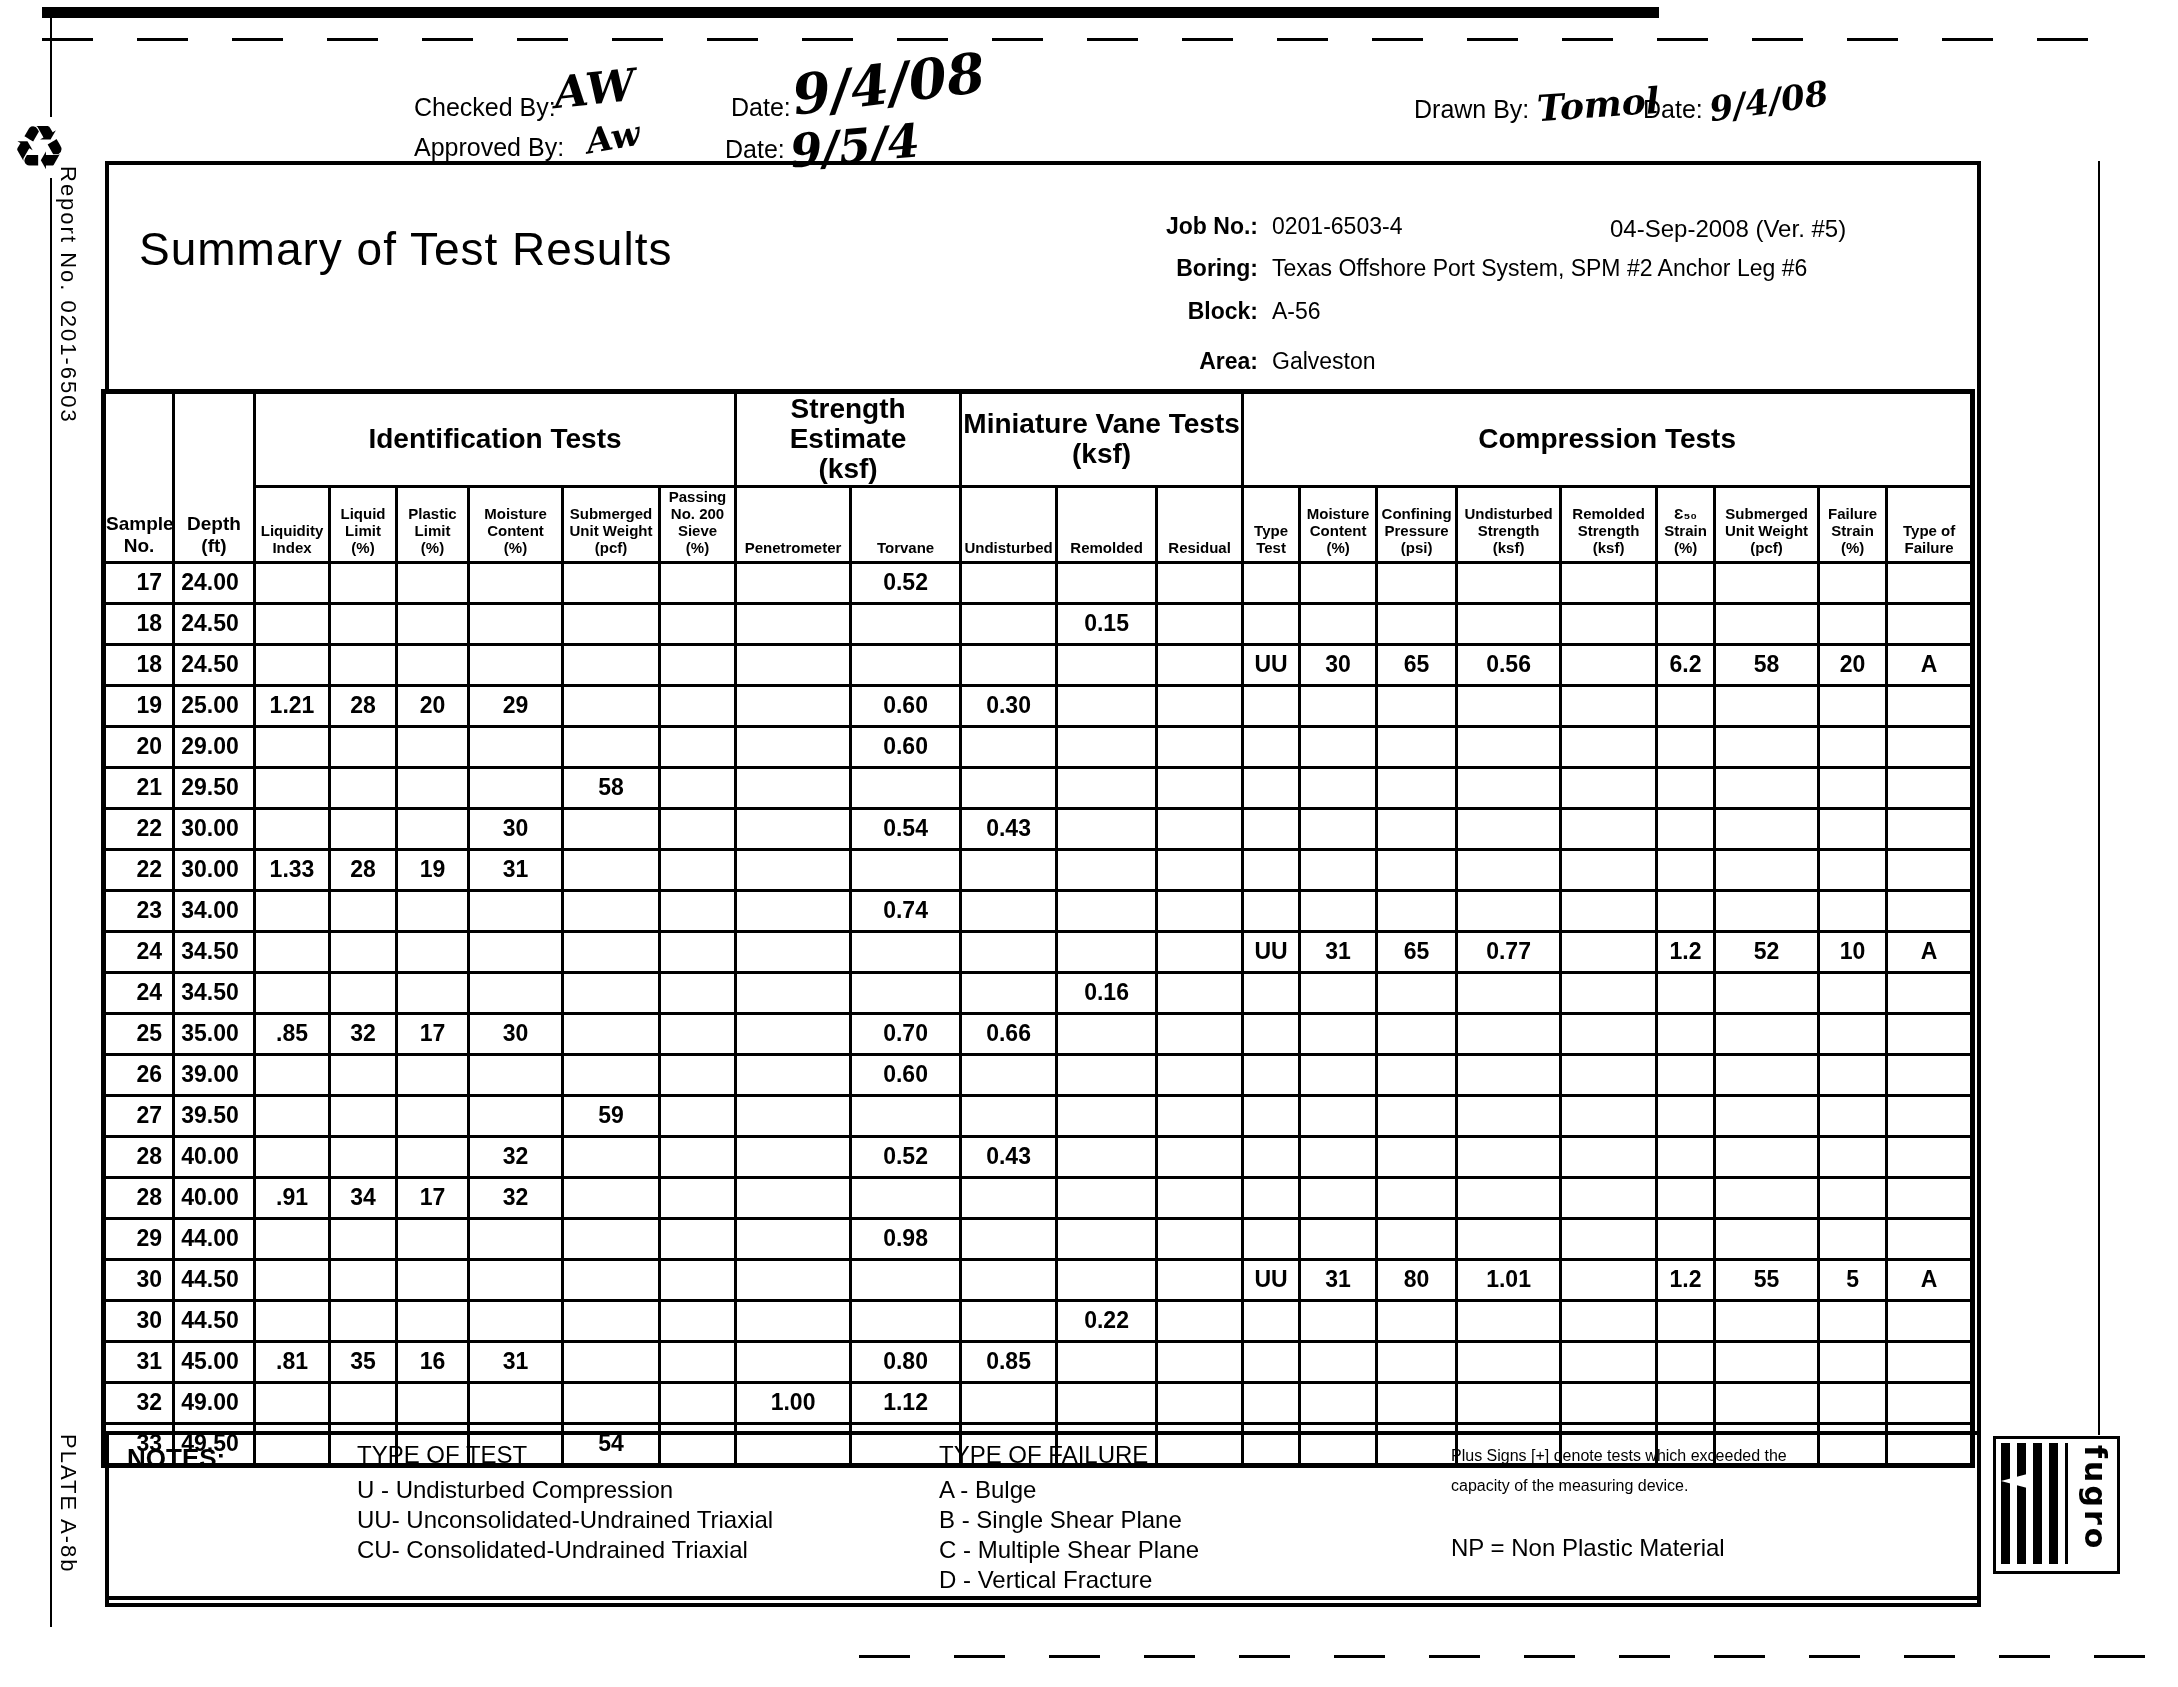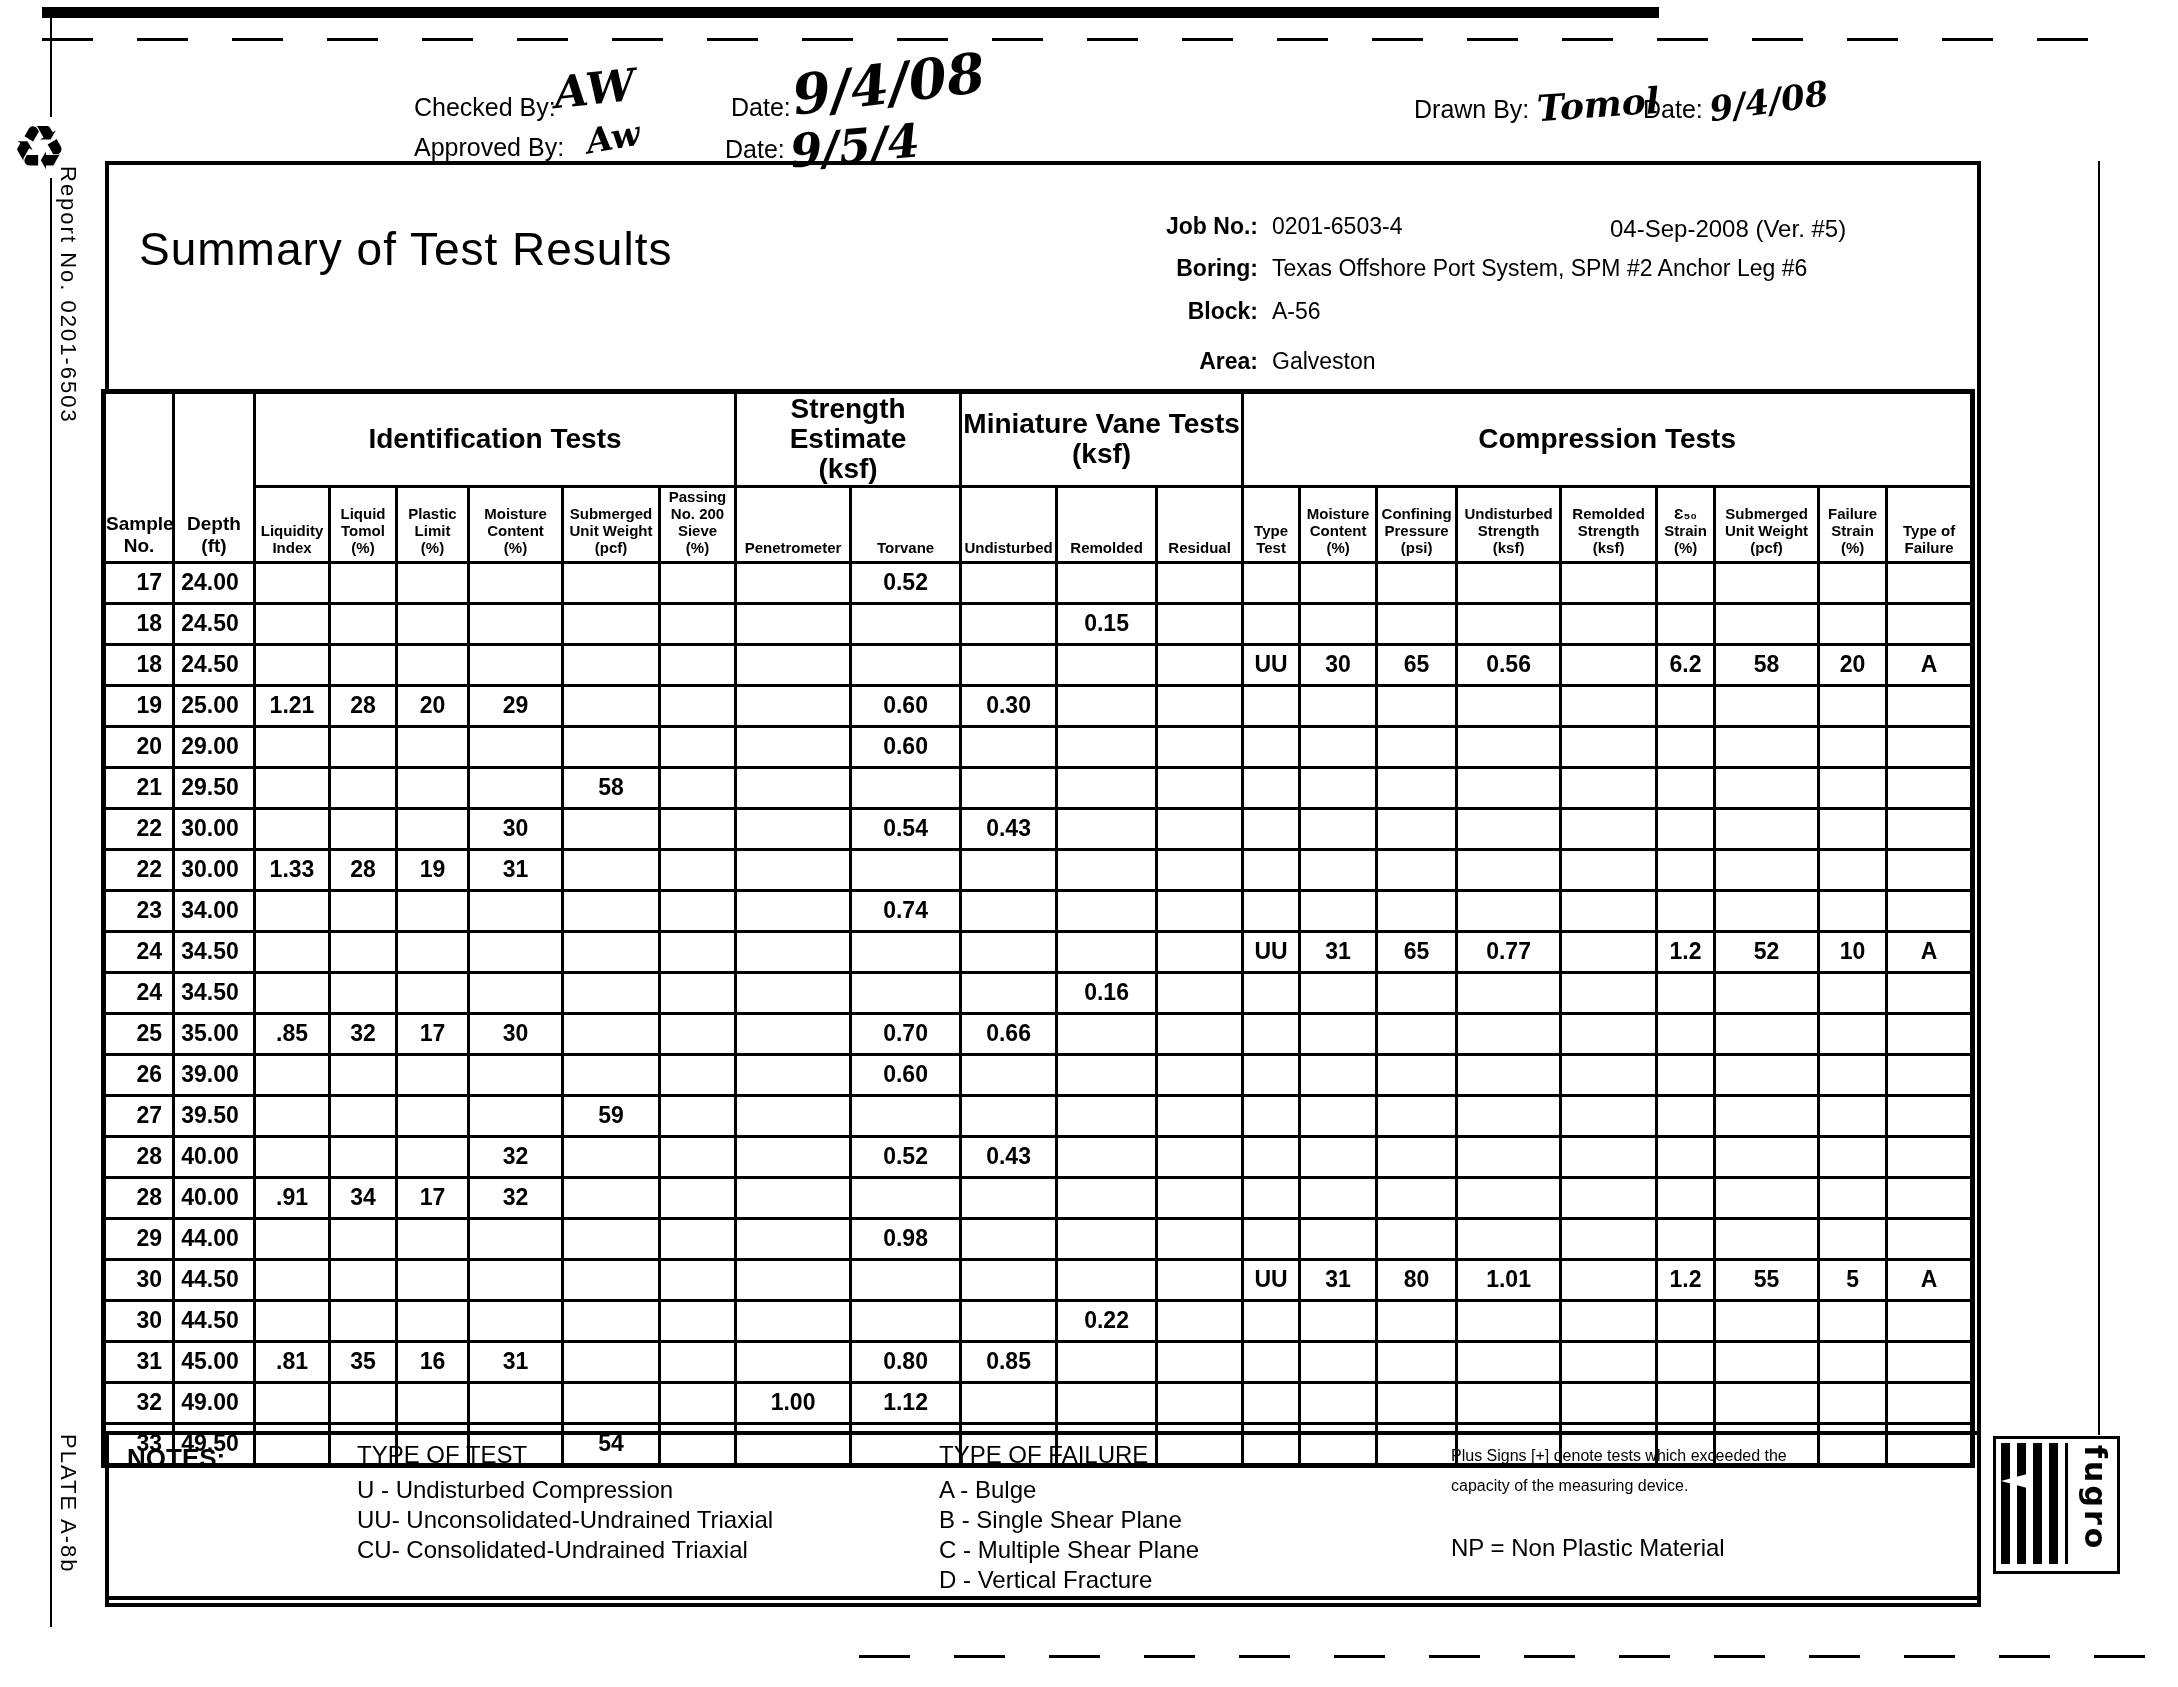--- a/index.html
+++ b/index.html
@@ -142,21 +142,21 @@
           <th colspan="2" class="group">Strength Estimate
 (ksf)</th>
           <th colspan="3" class="group">Miniature Vane Tests
 (ksf)</th>
           <th colspan="9" class="group">Compression Tests</th>
         </tr>
         <tr>
           <th class="sub">Liquidity
 Index</th>
           <th class="sub">Liquid
-Tomol
+Limit
 (%)</th>
           <th class="sub">Plastic
 Limit
 (%)</th>
           <th class="sub">Moisture
 Content
 (%)</th>
           <th class="sub">Submerged
 Unit Weight
 (pcf)</th>

